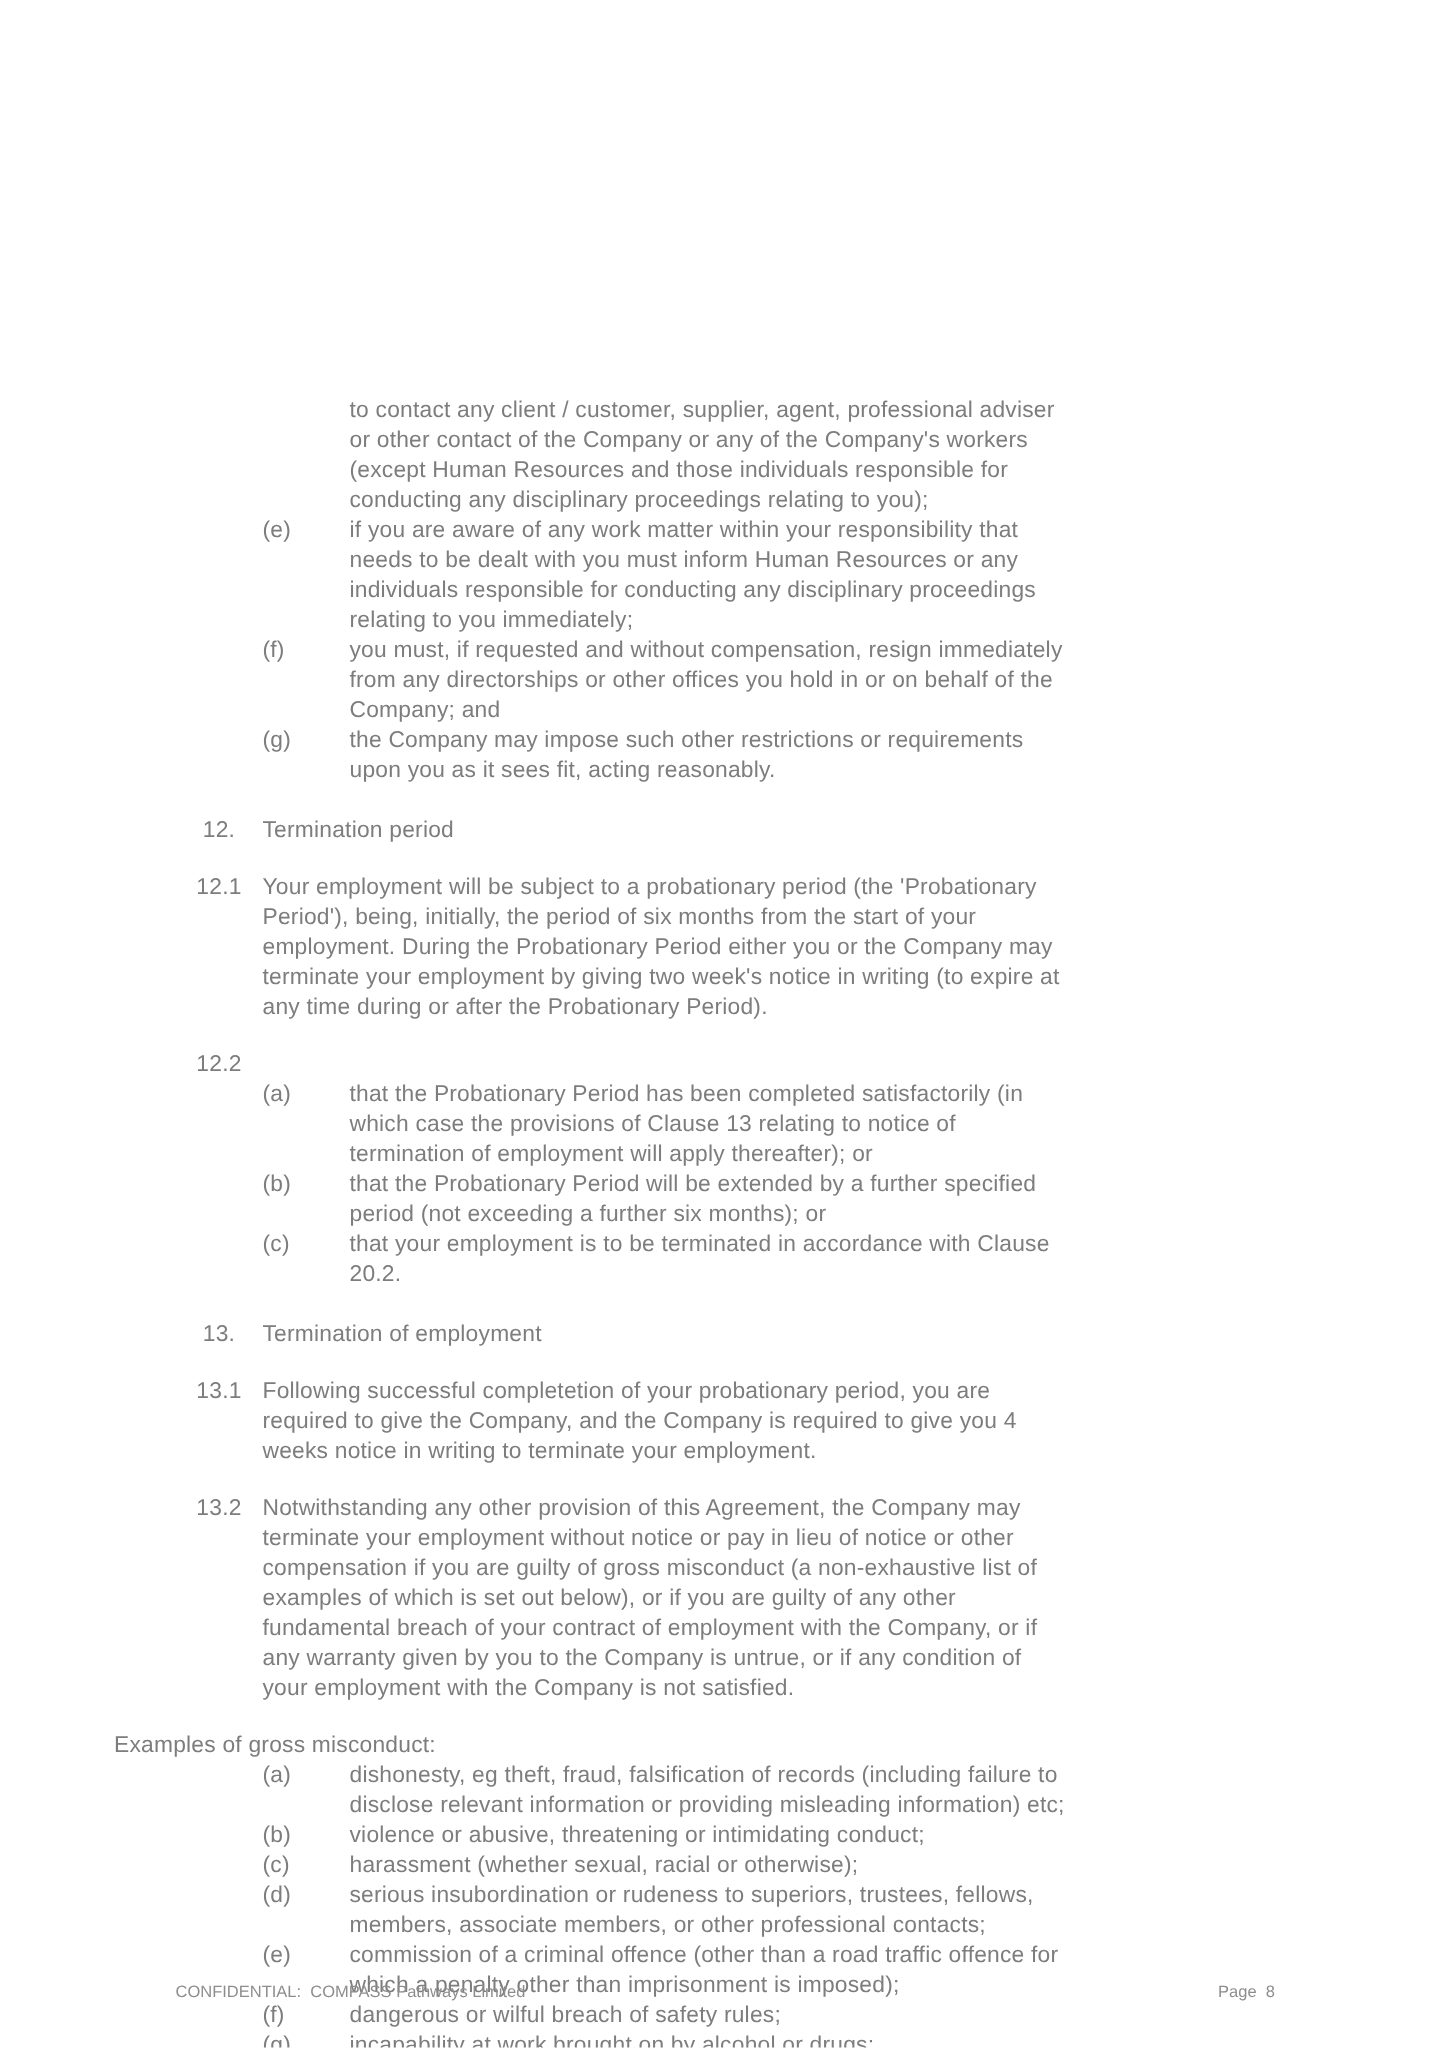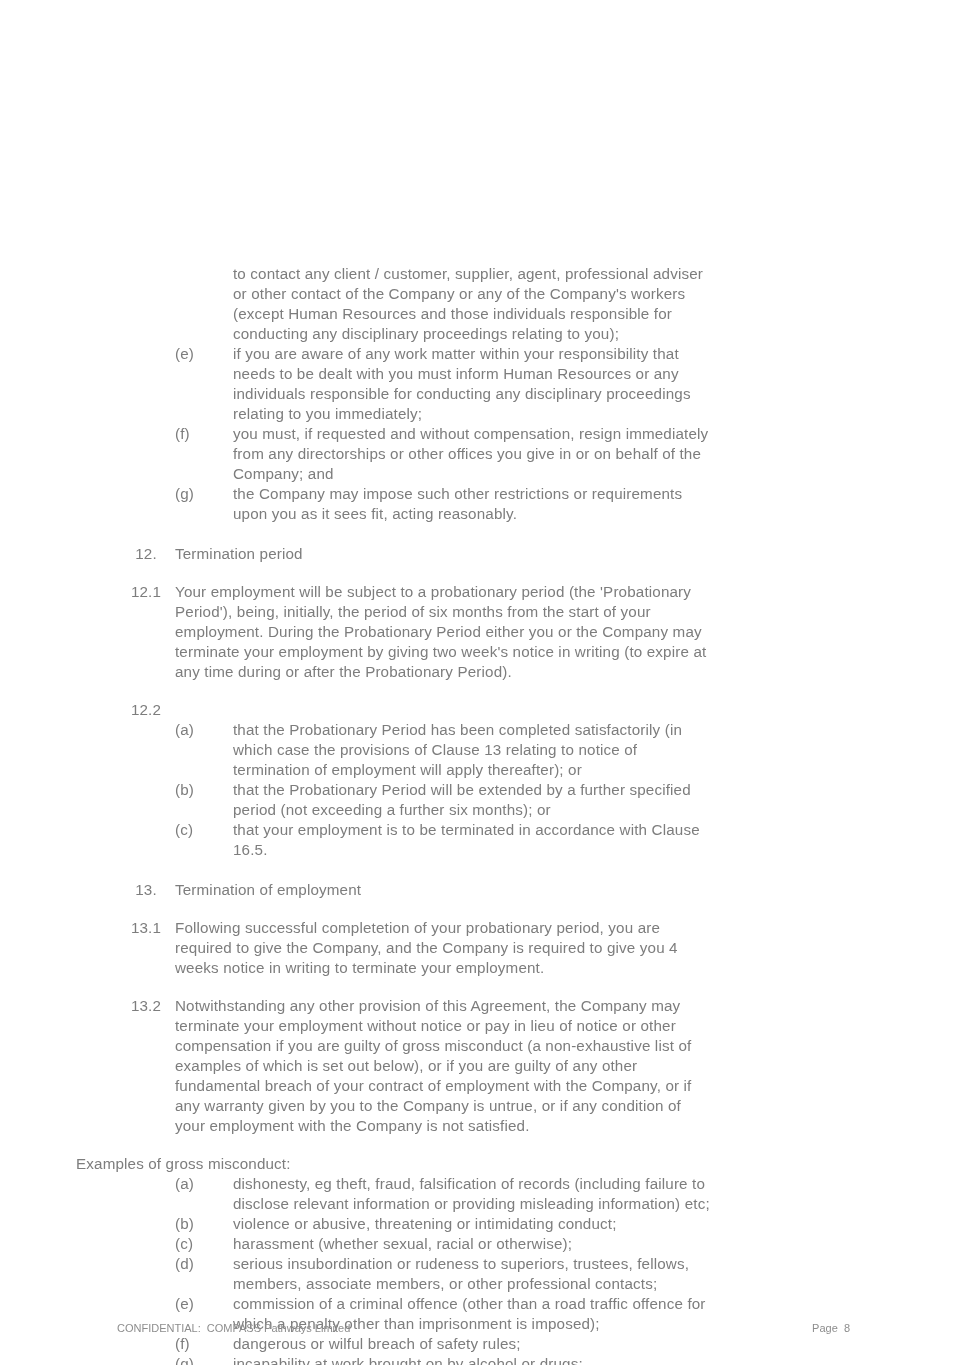--- a/index.html
+++ b/index.html
@@ -104,21 +104,21 @@
     <div class="row bodyonly-deep">
       <div class="body">to contact any client / customer, supplier, agent, professional adviser or other contact of the Company or any of the Company's workers (except Human Resources and those individuals responsible for conducting any disciplinary proceedings relating to you);</div>
     </div>
 
     <div class="row letter">
       <div class="marker">(e)</div>
       <div class="body">if you are aware of any work matter within your responsibility that needs to be dealt with you must inform Human Resources or any individuals responsible for conducting any disciplinary proceedings relating to you immediately;</div>
     </div>
     <div class="row letter">
       <div class="marker">(f)</div>
-      <div class="body">you must, if requested and without compensation, resign immediately from any directorships or other offices you give in or on behalf of the Company; and</div>
+      <div class="body">you must, if requested and without compensation, resign immediately from any directorships or other offices you hold in or on behalf of the Company; and</div>
     </div>
     <div class="row letter">
       <div class="marker">(g)</div>
       <div class="body">the Company may impose such other restrictions or requirements upon you as it sees fit, acting reasonably.</div>
     </div>
 
     <div class="gap-lg"></div>
 
     <div class="row num heading">
       <div class="marker">12.</div>
@@ -141,21 +141,21 @@
     <div class="row letter">
       <div class="marker">(a)</div>
       <div class="body">that the Probationary Period has been completed satisfactorily (in which case the provisions of Clause 13 relating to notice of termination of employment will apply thereafter); or</div>
     </div>
     <div class="row letter">
       <div class="marker">(b)</div>
       <div class="body">that the Probationary Period will be extended by a further specified period (not exceeding a further six months); or</div>
     </div>
     <div class="row letter">
       <div class="marker">(c)</div>
-      <div class="body">that your employment is to be terminated in accordance with Clause 16.5.</div>
+      <div class="body">that your employment is to be terminated in accordance with Clause 20.2.</div>
     </div>
 
     <div class="gap-lg"></div>
 
     <div class="row num heading">
       <div class="marker">13.</div>
       <div class="body">Termination of employment</div>
     </div>
 
     <div class="gap-md"></div>

